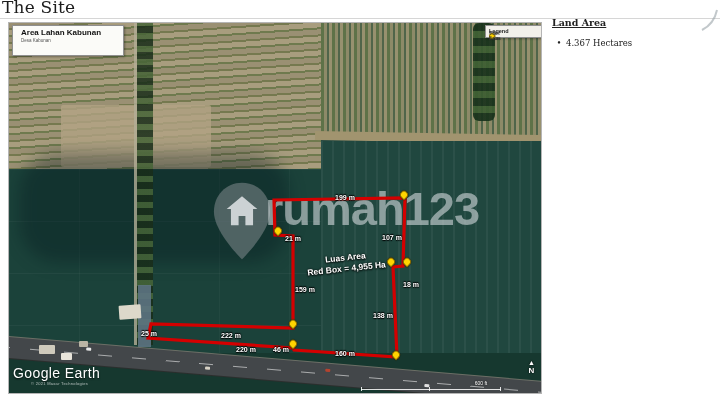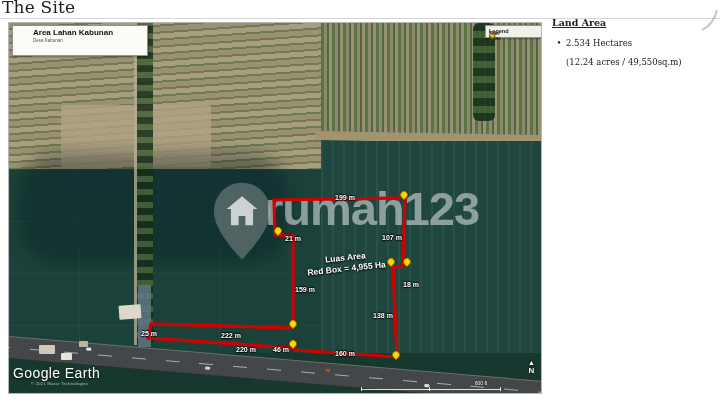--- a/index.html
+++ b/index.html
@@ -65,21 +65,21 @@
   #boundary-svg{left:0;top:0;}
   .meas{transform:translate(-50%,-50%);font-size:7px;font-weight:bold;color:#ffffff;white-space:nowrap;
     text-shadow:0 0 2px #000,0 1px 1px #000,0 -1px 1px #000;}
   #area-label{left:337px;top:240px;transform:translate(-50%,-50%) rotate(-6deg);text-align:center;
     font-size:8.5px;font-weight:bold;color:#fff;line-height:1.25;white-space:nowrap;
     text-shadow:0 0 2px #000,0 1px 2px #000;}
   .pin{width:6px;height:6px;background:#ffd400;border:1px solid #8a6d00;border-radius:50% 50% 50% 0;
     transform:translate(-50%,-90%) rotate(-45deg);box-shadow:0 0 1px #000;}
 
   
-  #info-box{left:3px;top:2px;width:94px;height:25px;background:#fbfbf8;border:1px solid #8f8f8f;padding:2px 20px;
+  #info-box{left:3px;top:2px;width:94px;height:25px;background:#fbfbf8;border:1px solid #8f8f8f;padding:2px 8px;
     box-shadow:1px 1px 2px rgba(0,0,0,.35);}
   #info-title{position:static;font-size:8px;font-weight:bold;color:#111;white-space:nowrap;}
   #info-sub{position:static;font-size:4.5px;color:#555;margin-top:1px;}
   #legend-box{left:476px;top:2px;width:50px;background:#f2f0ea;border:1px solid #8f8f8f;padding:2px 3px 3px;
     box-shadow:1px 1px 2px rgba(0,0,0,.35);}
   #legend-title{position:static;font-size:5.5px;font-weight:bold;color:#222;}
   .legend-row{position:static;display:flex;align-items:center;gap:3px;margin-top:2px;}
   .legend-label{position:static;font-size:4.5px;color:#333;}
   .legend-icon{position:static;display:inline-block;}
   .line-icon{width:7px;height:0;border-top:1.5px solid #c9a227;transform:rotate(-12deg);}
@@ -202,19 +202,18 @@
     <div id="scale-label">600 ft</div>
     <div id="north">
       <span id="north-arrow">▲</span>
       <span id="north-n">N</span>
     </div>
   </div>
 
   <div id="land-panel">
     <div id="land-heading">Land Area</div>
     <div class="land-line">
-      <span class="land-bullet">•</span><span>2.534 Hectares</span>
-    </div>
-    <div class="land-line land-detail">(12.24 acres / 49,550sq.m)</div>
+      <span class="land-bullet">•</span><span>4.367 Hectares</span>
+    </div>
   </div>
 
   <div id="bottom-bar"></div>
 </div>
 
 </body></html>

